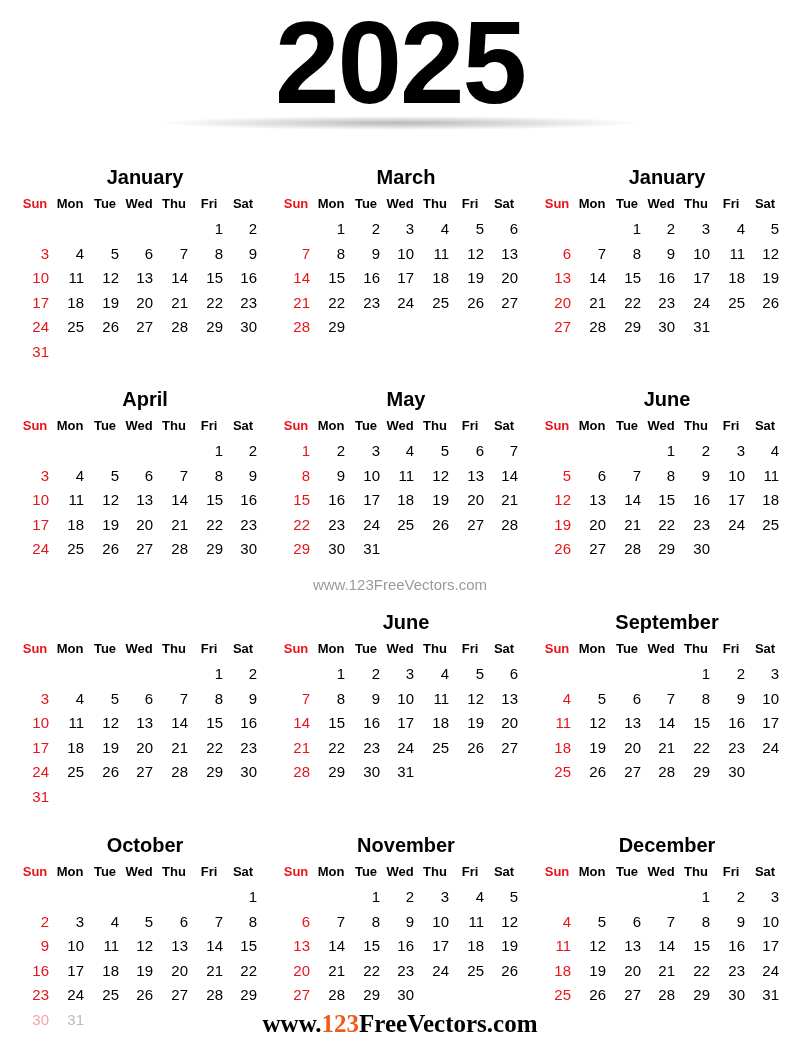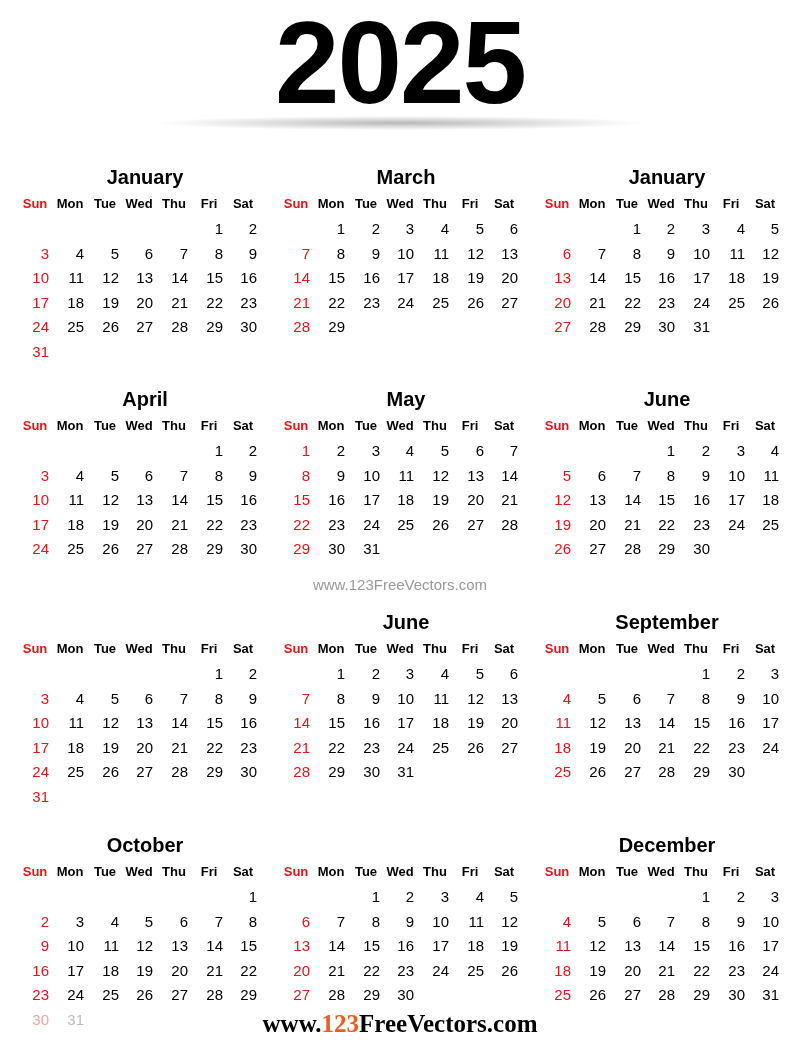--- a/index.html
+++ b/index.html
@@ -423,20 +423,21 @@
       <div class="day" style="left: 39px; top: 152.4px;">24</div>
       <div class="day" style="left: 74px; top: 152.4px;">25</div>
       <div class="day" style="left: 108px; top: 152.4px;">26</div>
       <div class="day" style="left: 143px; top: 152.4px;">27</div>
       <div class="day" style="left: 178px; top: 152.4px;">28</div>
       <div class="day" style="left: 212px; top: 152.4px;">29</div>
       <div class="day sun faded" style="left: 4px; top: 177px;">30</div>
       <div class="day faded" style="left: 39px; top: 177px;">31</div>
     </div>
     <div class="month" style="left: 276px; top: 834px; height: 200px;">
+      <div class="mtitle">November</div>
       <div class="hdr sun" style="left: 3px; top: 30px;">Sun</div>
       <div class="hdr" style="left: 38px; top: 30px;">Mon</div>
       <div class="hdr" style="left: 73px; top: 30px;">Tue</div>
       <div class="hdr" style="left: 107px; top: 30px;">Wed</div>
       <div class="hdr" style="left: 142px; top: 30px;">Thu</div>
       <div class="hdr" style="left: 177px; top: 30px;">Fri</div>
       <div class="hdr" style="left: 211px; top: 30px;">Sat</div>
       <div class="day" style="left: 74px; top: 54px;">1</div>
       <div class="day" style="left: 108px; top: 54px;">2</div>
       <div class="day" style="left: 143px; top: 54px;">3</div>

